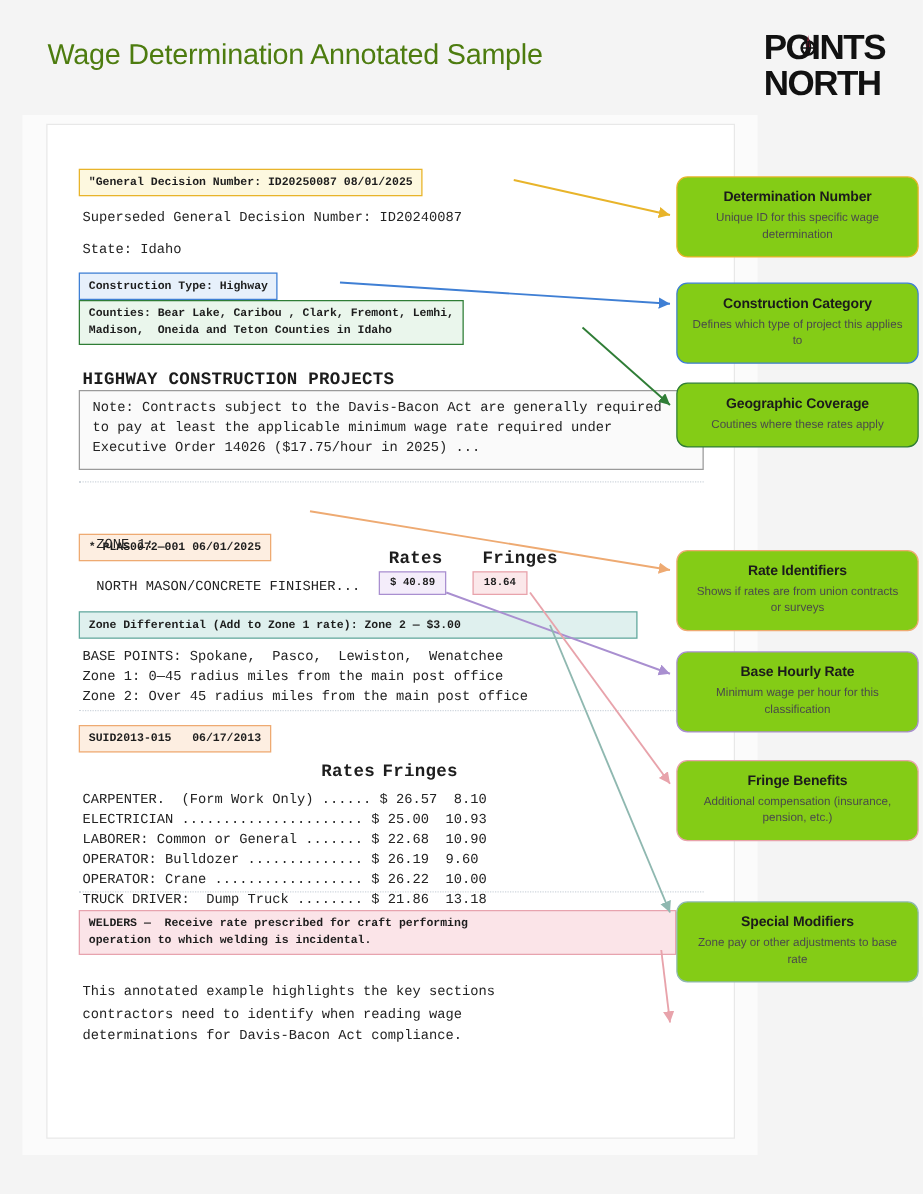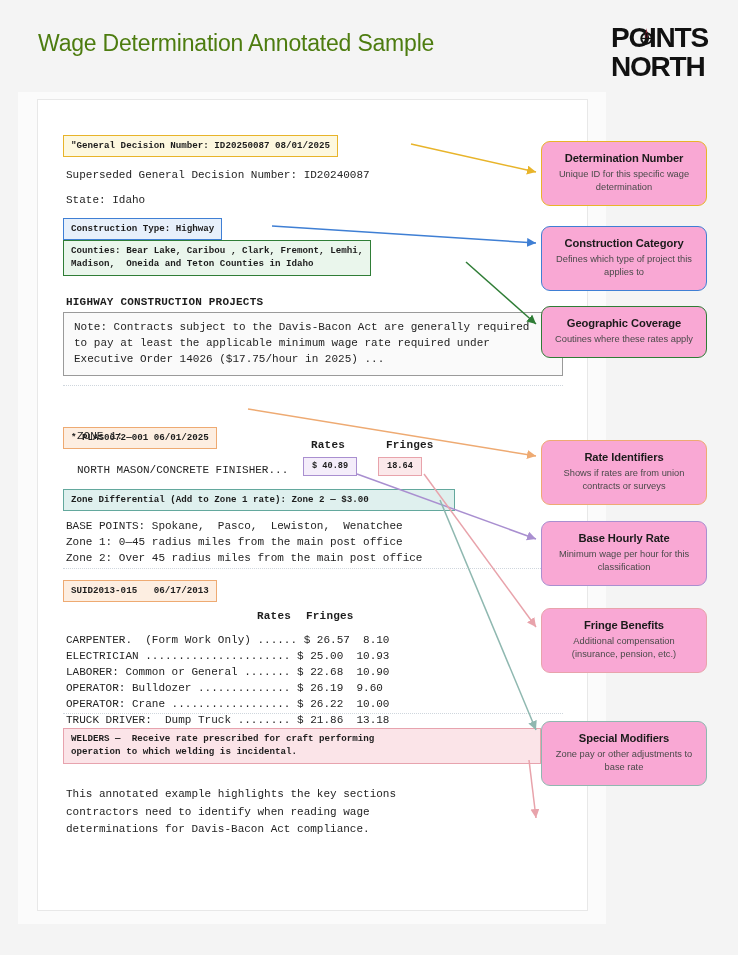--- a/index.html
+++ b/index.html
@@ -71,32 +71,32 @@
   .hl-rose    { background: #fbe8ea; border: 1.3px solid #e8a3ab; color: #1d1d1d;
                 padding: 2px 8px 3px 8px; font-size: 8.6px; }
 
   .note-box {
     position: absolute;
     background: #fafafa; border: 1px solid #9a9a9a;
     padding: 7px 10px;
   }
   .plain-bold {
     font-family: "Liberation Mono", monospace;
-    font-weight: bold; font-size: 11px; color: #1d1d1d;
+    font-weight: bold; font-size: 14px; color: #1d1d1d;
     letter-spacing: 0.2px;
   }
   .divider {
     position: absolute; height: 0;
     border-top: 1.5px dotted #cfd6dd;
   }
 
   
   .card {
-    position: absolute; width: 166px;
-    background: #f9a8d4; border-radius: 9px;
+    position: absolute; width: 194px;
+    background: #84cc16; border-radius: 9px;
     border: 1.5px solid #ccc;
     padding: 10px 11px 11px 11px;
     text-align: center;
   }
   .card-title {
     font-size: 11.2px; font-weight: bold; color: #1b1b1b;
     margin-bottom: 4px; letter-spacing: -0.1px;
   }
   .card-desc {
     font-size: 9.3px; color: #4a4a4a; line-height: 1.38;
@@ -158,21 +158,21 @@
     <div class="mono doc-el" style="left:39px; top:329px;">ZONE 1:</div>
 
     <div class="plain-bold doc-el" style="left:273px; top:339px;">Rates</div>
     <div class="plain-bold doc-el" style="left:348px; top:339px;">Fringes</div>
 
     <div class="mono doc-el" style="left:39px; top:363px;">NORTH MASON/CONCRETE FINISHER...</div>
 
     <span class="hl hl-purple doc-el" style="left:265px; top:357px;">$ 40.89</span>
     <span class="hl hl-rose doc-el" style="left:340px; top:357px;">18.64</span>
 
-    <span class="hl hl-teal doc-el" style="left:25px; top:389px; width:392px;">Zone Differential (Add to Zone 1 rate): Zone 2 — $3.00</span>
+    <span class="hl hl-teal doc-el" style="left:25px; top:389px; width:447px;">Zone Differential (Add to Zone 1 rate): Zone 2 — $3.00</span>
 
     <div class="mono doc-el" style="left:28px; top:419px;">BASE POINTS: Spokane,  Pasco,  Lewiston,  Wenatchee
 Zone 1: 0—45 radius miles from the main post office
 Zone 2: Over 45 radius miles from the main post office</div>
 
     <div class="divider" style="left:25px; top:468px; width:500px;"></div>
 
     <span class="hl hl-orange doc-el" style="left:25px; top:480px;">SUID2013-015   06/17/2013</span>
 
     <div class="plain-bold doc-el" style="left:219px; top:510px;">Rates</div>

